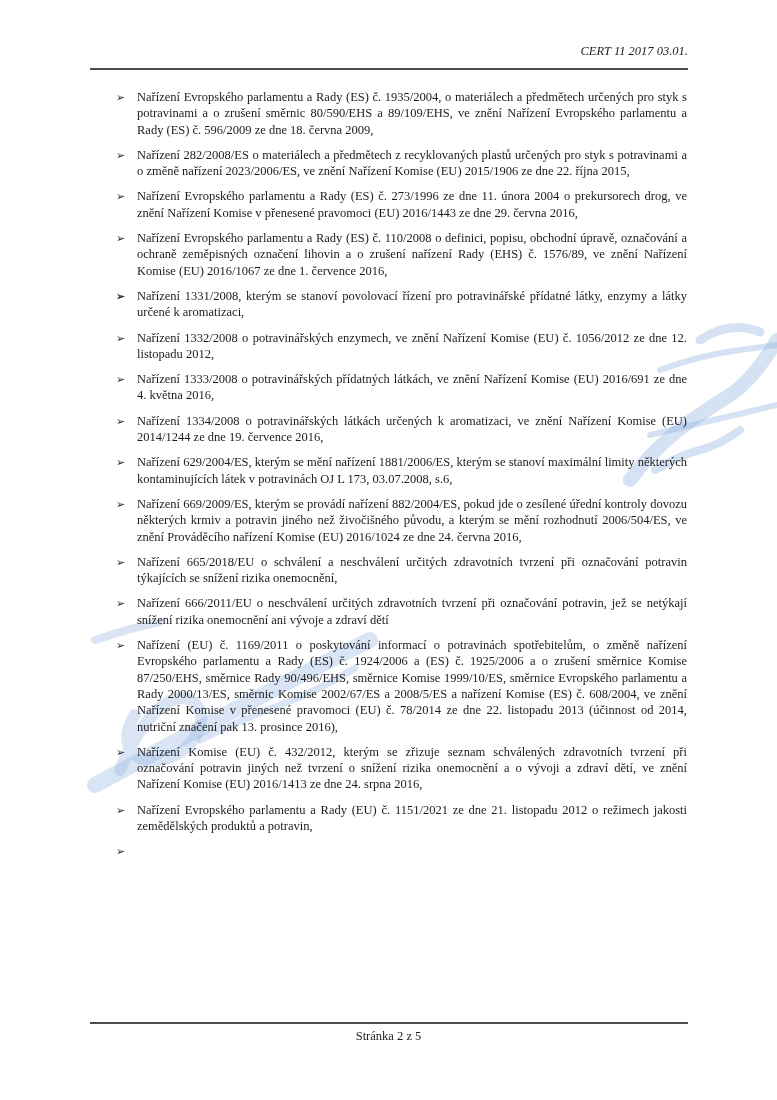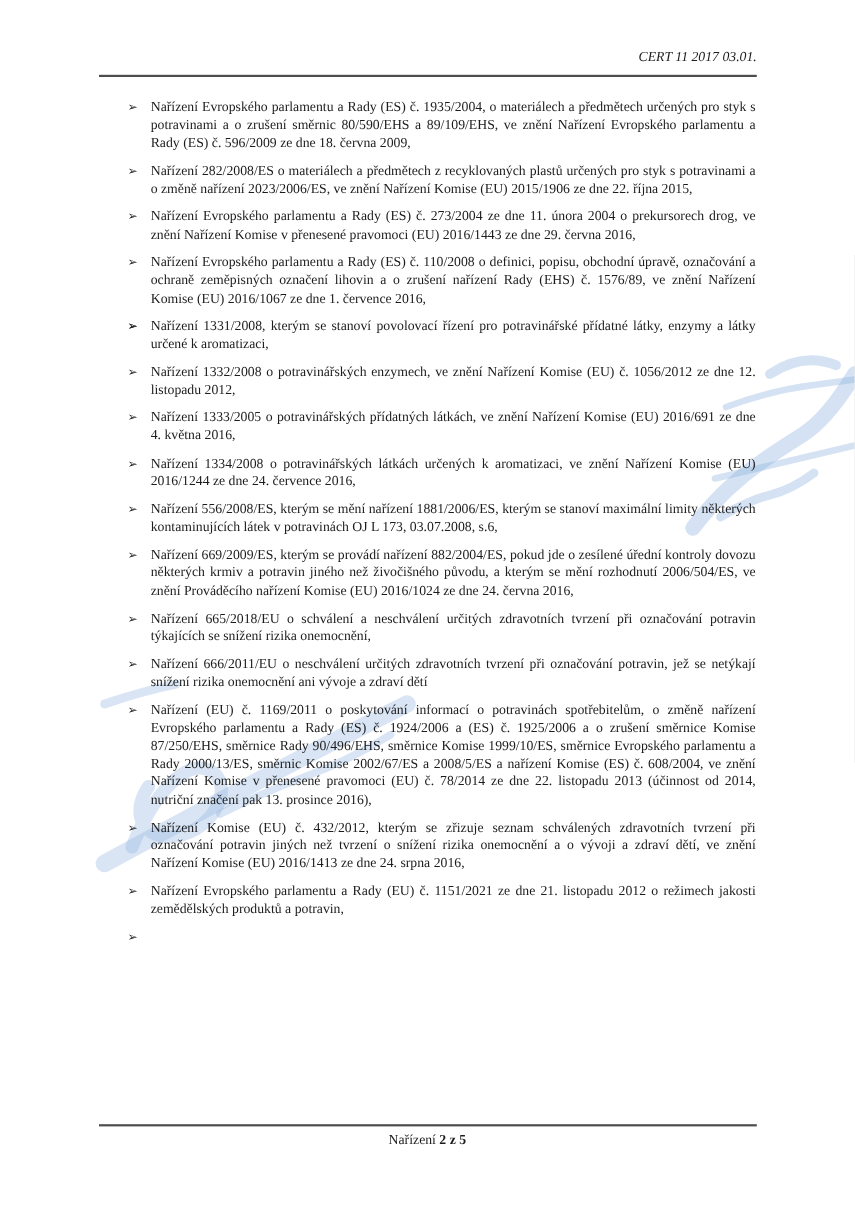--- a/index.html
+++ b/index.html
@@ -74,21 +74,21 @@
   }
   .footer-text {
     position: absolute;
     top: 1029px;
     left: 0;
     width: 777px;
     text-align: center;
     font-size: 12.5px;
     z-index: 2;
   }
-  .footer-text b { font-weight: bold; }
+  .footer-text b { font-weight: normal; }
 </style>
 </head>
 <body>
 
 <div class="page">
 
   <svg class="scan-watermark" viewBox="0 0 777 1100" xmlns="http://www.w3.org/2000/svg">
     <g stroke="#8fb3e0" stroke-opacity="0.38" fill="none" stroke-linecap="round">
       <path d="M 630 480 C 660 440, 690 420, 730 395 C 750 382, 765 360, 777 340" stroke-width="14"></path>
       <path d="M 655 470 Q 680 455 700 450 Q 720 445 740 430" stroke-width="8"></path>
@@ -103,33 +103,33 @@
       <path d="M 95 640 Q 130 628 160 622" stroke-width="8"></path>
     </g>
   </svg>
 
   <div class="header-text">CERT 11 2017 03.01.</div>
   <div class="header-rule"></div>
 
   <div class="content">
       <div class="item"><span class="bullet">➢</span><span><b>Nařízení Evropského parlamentu a Rady (ES) č. 1935/2004,</b><span> o materiálech a předmětech určených pro styk s potravinami a o zrušení směrnic 80/590/EHS a 89/109/EHS, ve znění Nařízení Evropského parlamentu a Rady (ES) č. </span><b>596/2009</b><span> ze dne 18. června 2009,</span></span></div>
       <div class="item"><span class="bullet">➢</span><span><b>Nařízení 282/2008/ES</b><span> o materiálech a předmětech z recyklovaných plastů určených pro styk s potravinami a o změně nařízení 2023/2006/ES, ve znění Nařízení Komise (EU) </span><b>2015/1906</b><span> ze dne 22. října 2015,</span></span></div>
-      <div class="item"><span class="bullet">➢</span><span><b>Nařízení Evropského parlamentu a Rady (ES) č. 273/2004</b><span> ze dne 11. února 2004 o prekursorech drog, ve znění Nařízení Komise v přenesené pravomoci (EU) 2016/1443 ze dne 29. června 2016,</span></span></div>
+      <div class="item"><span class="bullet">➢</span><span><b>Nařízení Evropského parlamentu a Rady (ES) č. 273/1996</b><span> ze dne 11. února 2004 o prekursorech drog, ve znění Nařízení Komise v přenesené pravomoci (EU) 2016/1443 ze dne 29. června 2016,</span></span></div>
       <div class="item"><span class="bullet">➢</span><span><b>Nařízení Evropského parlamentu a Rady (ES) č. 110/2008</b><span> o definici, popisu, obchodní úpravě, označování a ochraně zeměpisných označení lihovin a o zrušení nařízení Rady (EHS) č. 1576/89, ve znění Nařízení Komise (EU) 2016/1067 ze dne 1. července 2016,</span></span></div>
       <div class="item"><span class="bullet">➢</span></div>
       <div class="item"><span class="bullet">➢</span><span><b>Nařízení 1331/2008,</b><span> kterým se stanoví povolovací řízení pro potravinářské přídatné látky, enzymy a látky určené k aromatizaci,</span></span></div>
       <div class="item"><span class="bullet">➢</span><span><b>Nařízení 1332/2008</b><span> o potravinářských enzymech, ve znění Nařízení Komise (EU) č. </span><b>1056/2012</b><span> ze dne 12. listopadu 2012,</span></span></div>
-      <div class="item"><span class="bullet">➢</span><span><b>Nařízení 1333/2005</b><span> o potravinářských přídatných látkách, ve znění Nařízení Komise (EU) </span><b>2016/691</b><span> ze dne 4. května 2016,</span></span></div>
-      <div class="item"><span class="bullet">➢</span><span><b>Nařízení 1334/2008</b><span> o potravinářských látkách určených k aromatizaci, ve znění Nařízení Komise (EU) </span><b>2016/1244</b><span> ze dne 24. července 2016,</span></span></div>
-      <div class="item"><span class="bullet">➢</span><span><b>Nařízení 556/2008/ES,</b><span> kterým se mění nařízení 1881/2006/ES, kterým se stanoví maximální limity některých kontaminujících látek v potravinách OJ L 173, 03.07.2008, s.6,</span></span></div>
+      <div class="item"><span class="bullet">➢</span><span><b>Nařízení 1333/2008</b><span> o potravinářských přídatných látkách, ve znění Nařízení Komise (EU) </span><b>2016/691</b><span> ze dne 4. května 2016,</span></span></div>
+      <div class="item"><span class="bullet">➢</span><span><b>Nařízení 1334/2008</b><span> o potravinářských látkách určených k aromatizaci, ve znění Nařízení Komise (EU) </span><b>2014/1244</b><span> ze dne 19. července 2016,</span></span></div>
+      <div class="item"><span class="bullet">➢</span><span><b>Nařízení 629/2004/ES,</b><span> kterým se mění nařízení 1881/2006/ES, kterým se stanoví maximální limity některých kontaminujících látek v potravinách OJ L 173, 03.07.2008, s.6,</span></span></div>
       <div class="item"><span class="bullet">➢</span><span><b>Nařízení 669/2009/ES,</b><span> kterým se provádí nařízení 882/2004/ES, pokud jde o zesílené úřední kontroly dovozu některých krmiv a potravin jiného než živočišného původu, a kterým se mění rozhodnutí 2006/504/ES, ve znění Prováděcího nařízení Komise (EU) </span><b>2016/1024</b><span> ze dne 24. června 2016,</span></span></div>
       <div class="item"><span class="bullet">➢</span><span><b>Nařízení 665/2018/EU</b><span> o schválení a neschválení určitých zdravotních tvrzení při označování potravin týkajících se snížení rizika onemocnění,</span></span></div>
       <div class="item"><span class="bullet">➢</span><span><b>Nařízení 666/2011/EU</b><span> o neschválení určitých zdravotních tvrzení při označování potravin, jež se netýkají snížení rizika onemocnění ani vývoje a zdraví dětí</span></span></div>
       <div class="item"><span class="bullet">➢</span><span><b>Nařízení (EU) č. 1169/2011</b><span>  o poskytování informací o potravinách spotřebitelům, o změně nařízení Evropského parlamentu a Rady (ES) č. 1924/2006 a (ES) č. 1925/2006 a o zrušení směrnice Komise 87/250/EHS, směrnice Rady 90/496/EHS, směrnice Komise 1999/10/ES, směrnice Evropského parlamentu a Rady 2000/13/ES, směrnic Komise 2002/67/ES a 2008/5/ES a nařízení Komise (ES) č. 608/2004, ve znění Nařízení Komise v přenesené pravomoci (EU) č. </span><b>78/2014</b><span> ze dne 22. listopadu 2013 (účinnost od 2014, nutriční značení pak 13. prosince 2016),</span></span></div>
       <div class="item"><span class="bullet">➢</span><span><b>Nařízení Komise (EU) č. 432/2012,</b><span> kterým se zřizuje seznam schválených zdravotních tvrzení při označování potravin jiných než tvrzení o snížení rizika onemocnění a o vývoji a zdraví dětí, ve znění Nařízení Komise (EU) </span><b>2016/1413</b><span> ze dne 24. srpna 2016,</span></span></div>
       <div class="item"><span class="bullet">➢</span><span><b>Nařízení Evropského parlamentu a Rady (EU) č. 1151/2021</b><span> ze dne 21. listopadu 2012 o režimech jakosti zemědělských produktů a potravin,</span></span></div>
       <div class="item"><span class="bullet">➢</span></div>
     </div>
 
   <div class="footer-rule"></div>
-  <div class="footer-text"><span>Nařízení </span><b>2 z 5</b></div>
+  <div class="footer-text"><span>Stránka </span><b>2 z 5</b></div>
 
 </div>
 
 </body></html>

